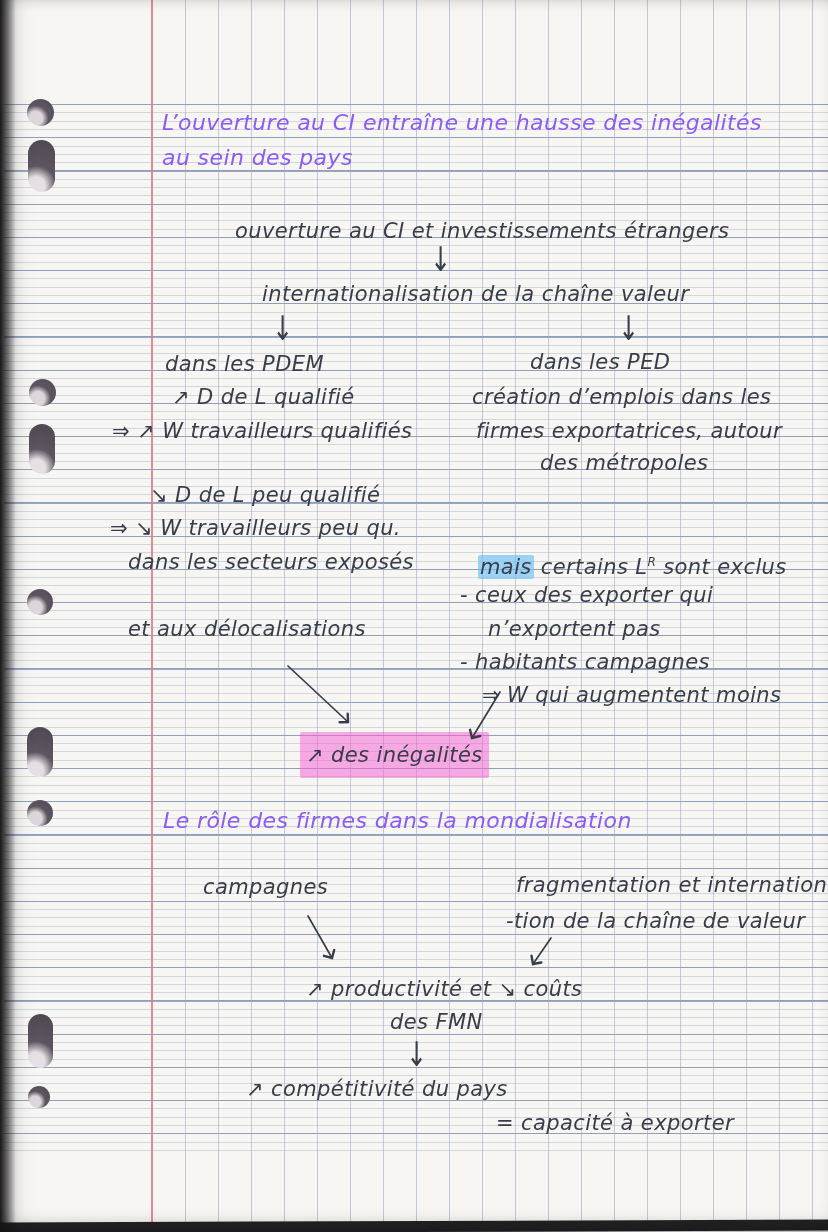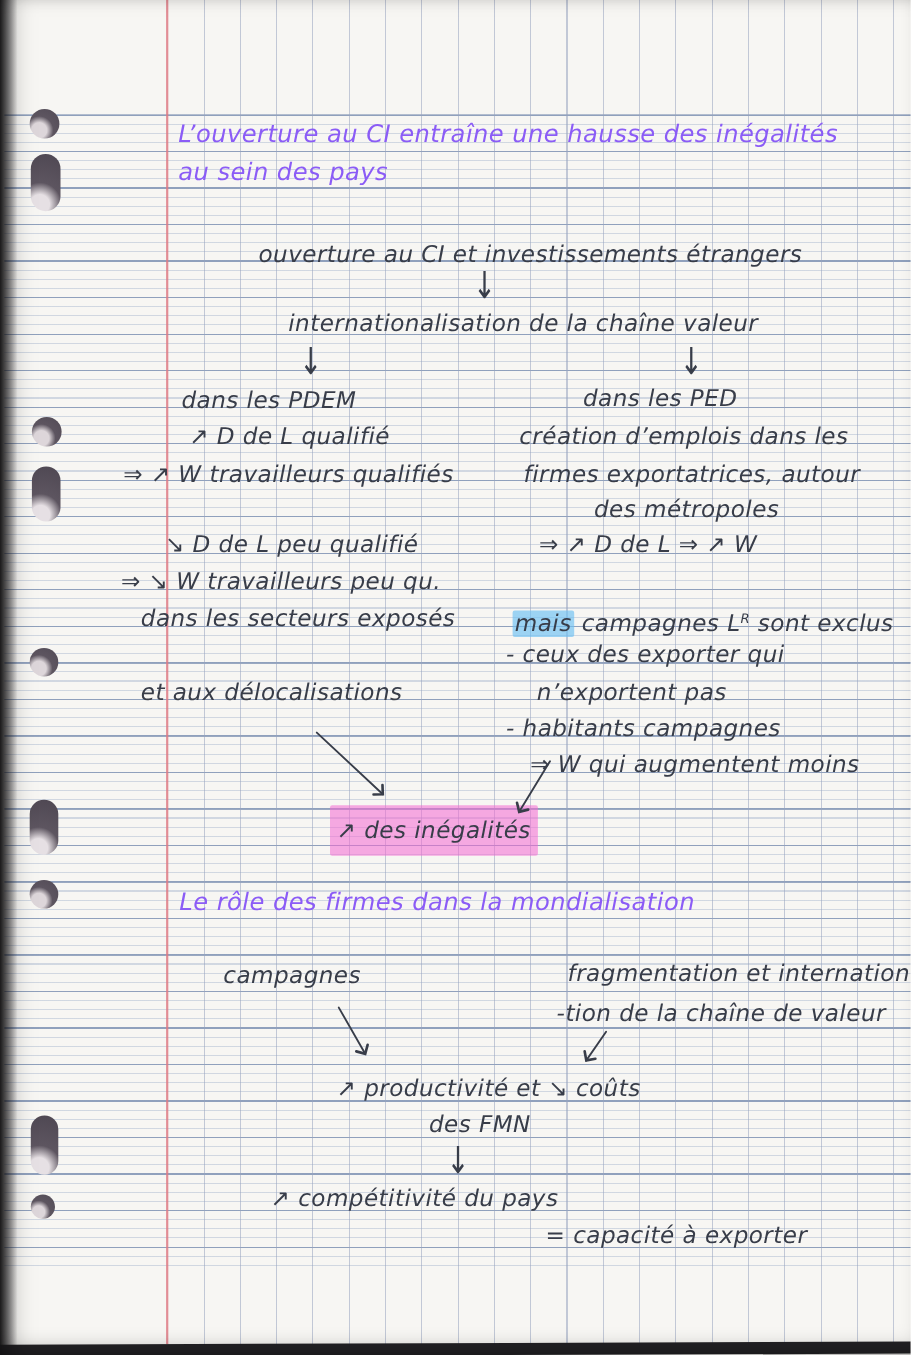--- a/index.html
+++ b/index.html
@@ -27,21 +27,21 @@
     box-shadow:inset 20px 0 26px -16px rgba(0,0,0,0.5), inset 0 -16px 20px -12px rgba(0,0,0,0.30), inset 0 10px 16px -14px rgba(0,0,0,0.18);}
   
   .hole-round{position:absolute;border-radius:50%;
     background:radial-gradient(circle at 32% 72%, #ddd6da 0 26%, #5d5560 48%, #514a55 100%);}
   .hole-capsule{position:absolute;border-radius:14px;
     background:radial-gradient(circle at 30% 88%, #e6e0e4 0 18%, #5d5560 40%, #4e4752 100%);}
   
   .hw{position:absolute;font-style:italic;letter-spacing:0.4px;white-space:nowrap;
       color:#383d49;font-size:21px;line-height:26px;}
   .pink{color:#8b5cf6;font-size:22px;}
-  .hl-blue{background:rgba(108,192,242,0.65);border-radius:2px;padding:0 2px;}
+  .hl-blue{background:rgba(108,192,242,0.65);border-radius:2px;padding:0 2px;margin-left:12px;}
   .hl-pink{background:rgba(244,104,210,0.55);border-radius:2px;padding:11px 6px;}
   .dn{font-size:25px;transform:scaleY(1.35);transform-origin:top center;}
   sup{font-size:12px;}
   svg.overlay{position:absolute;left:0;top:0;pointer-events:none;}
 </style>
 </head>
 <body>
 
 <div id="photo">
 
@@ -73,22 +73,21 @@
   <div class="hw" style="left:112px;top:418px">⇒ ↗ W travailleurs qualifiés</div>
   <div class="hw" style="left:110px;top:515px">⇒ ↘ W travailleurs peu qu.</div>
   <div class="hw" style="left:150px;top:482px">↘ D de L peu qualifié</div>
   <div class="hw" style="left:128px;top:549px">dans les secteurs exposés</div>
   <div class="hw" style="left:128px;top:616px">et aux délocalisations</div>
 
   <div class="hw" style="left:530px;top:349px">dans les PED</div>
   <div class="hw" style="left:472px;top:384px">création d’emplois dans les</div>
   <div class="hw" style="left:476px;top:418px">firmes exportatrices, autour</div>
   <div class="hw" style="left:540px;top:450px">des métropoles</div>
-  <div class="hw" style="left:490px;top:482px">⇒ ↗ D de L   ⇒ ↗ W</div>
-  <div class="hw" style="left:466px;top:549px"><span class="hl-blue">mais</span><span> campagnes L</span><sup>R</sup><span> sont exclus</span></div>
+  <div class="hw" style="left:466px;top:549px"><span class="hl-blue">mais</span><span> certains L</span><sup>R</sup><span> sont exclus</span></div>
   <div class="hw" style="left:460px;top:582px">- ceux des exporter qui</div>
   <div class="hw" style="left:488px;top:616px">n’exportent pas</div>
   <div class="hw" style="left:460px;top:649px">- habitants campagnes</div>
   <div class="hw" style="left:482px;top:682px">⇒ W qui augmentent moins</div>
 
   <div class="hw" style="left:300px;top:742px"><span class="hl-pink">↗ des inégalités</span></div>
 
   <div class="hw pink" style="left:163px;top:808px">Le rôle des firmes dans la mondialisation</div>
 
   <div class="hw" style="left:203px;top:874px">campagnes</div>

